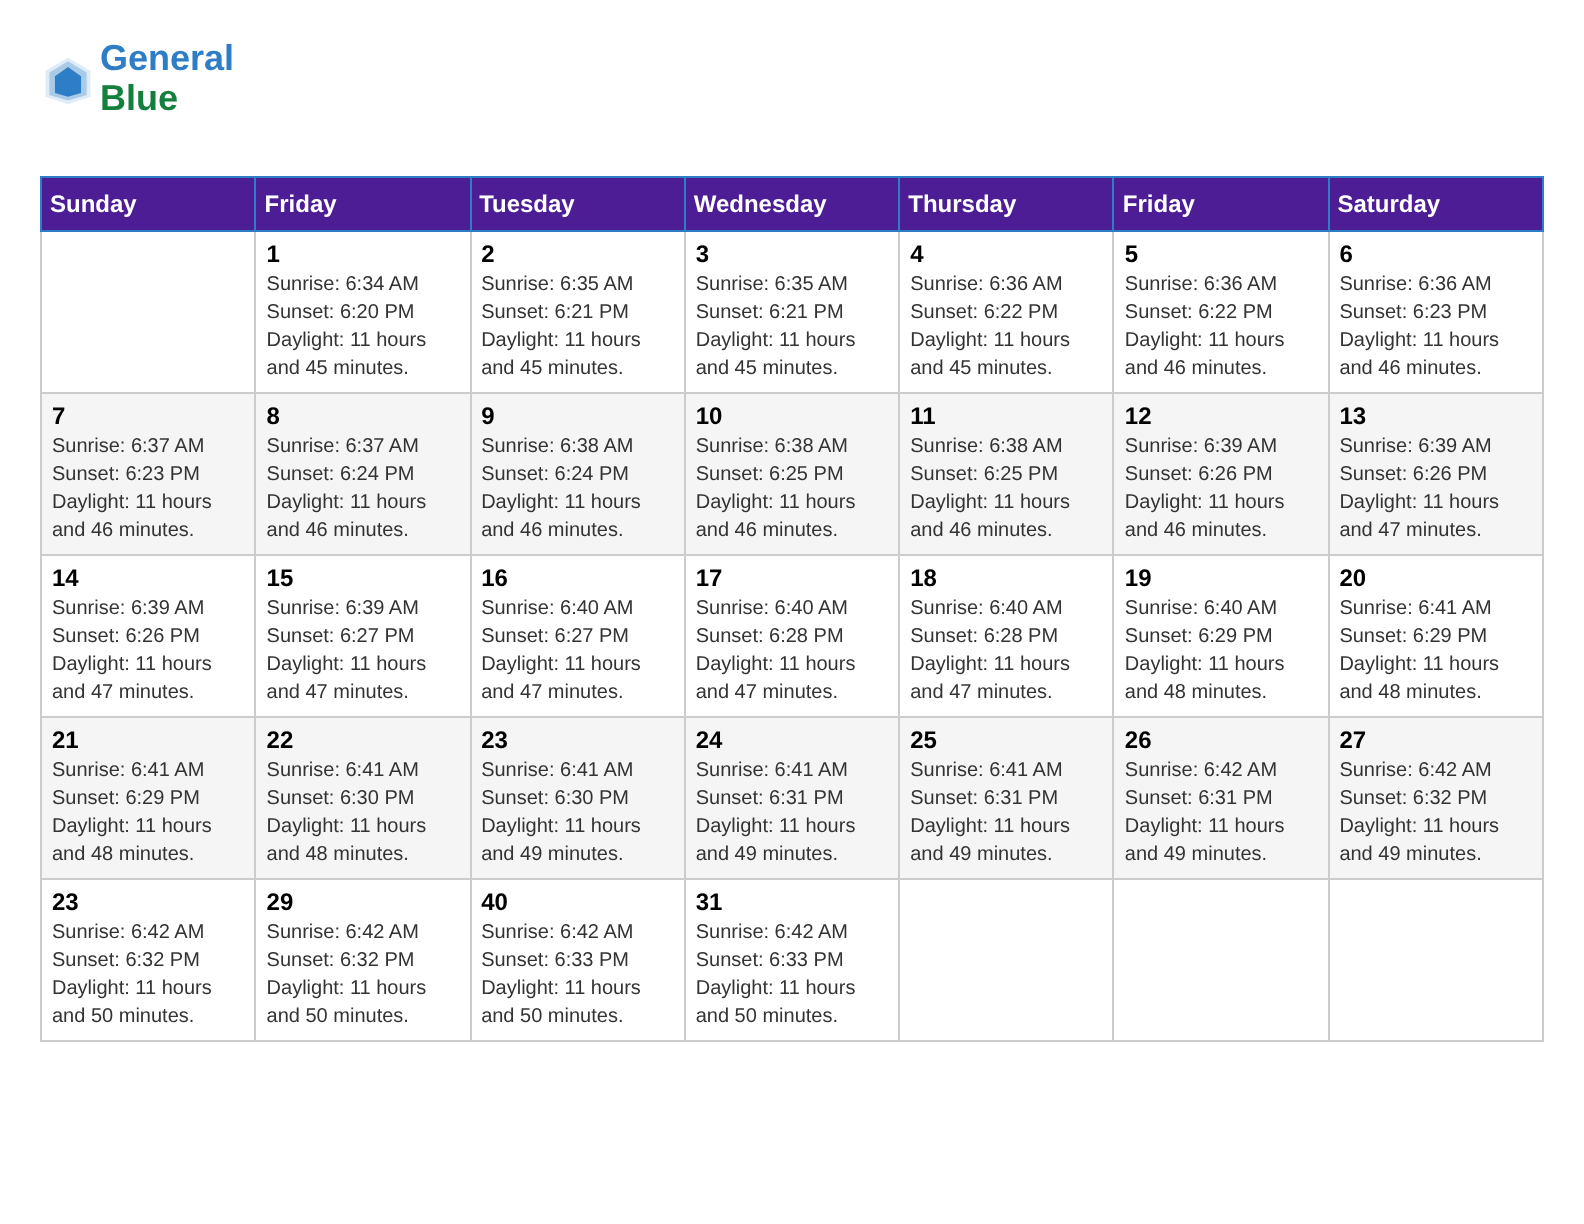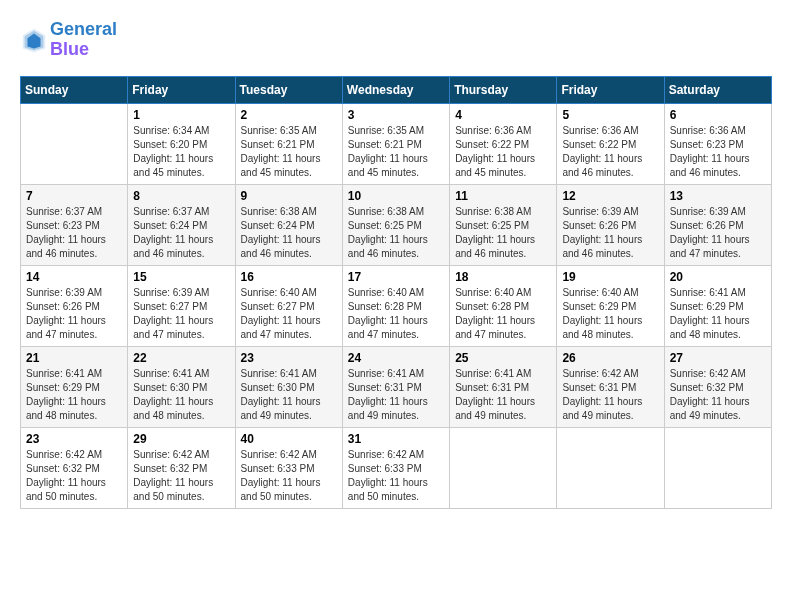--- a/index.html
+++ b/index.html
@@ -7,21 +7,21 @@
       font-family: Arial, sans-serif;
       background: #fff;
       width: 792px;
       min-height: 612px;
       padding: 20px;
     }
     .header {
       display: flex;
       justify-content: space-between;
       align-items: flex-end;
-      margin-bottom: 16px;
+      margin-bottom: 28px;
     }
     .logo {
       display: flex;
       align-items: center;
     }
     .logo-text {
       font-size: 18px;
       font-weight: bold;
       color: #1a1a2e;
       line-height: 1.1;
@@ -45,21 +45,21 @@
     .location {
       font-size: 14px;
       color: #555;
     }
     table {
       width: 100%;
       border-collapse: collapse;
       font-size: 11px;
     }
     thead tr th {
-      background-color: #0c4a6e;
+      background-color: #4c1d95;
       color: #fff;
       padding: 6px 4px;
       text-align: left;
       font-size: 12px;
       font-weight: bold;
       border: 1px solid #2e7ec7;
     }
     tbody tr td {
       border: 1px solid #ccc;
       vertical-align: top;
@@ -94,21 +94,21 @@
 
 <div class="header">
   <div class="logo">
     <svg class="logo-icon" viewBox="0 0 30 30" xmlns="http://www.w3.org/2000/svg">
       <polygon points="15,3 27,10 27,24 15,28 3,24 3,10" fill="#2e7ec7" opacity="0.15"></polygon>
       <polygon points="15,5 25,11 25,23 15,26 5,23 5,11" fill="#2e7ec7" opacity="0.3"></polygon>
       <polygon points="15,8 22,13 22,22 15,24 8,22 8,13" fill="#2e7ec7"></polygon>
     </svg>
     <div>
       <div class="logo-text">
-        <span>General</span><br><span style="color:#8b5cf6">Blue</span>
+        <span>General</span><br><span style="color:#15803d">Blue</span>
       </div>
     </div>
   </div>
   <div class="title-block">
   </div>
 </div>
 
 <table>
   <thead>
     <tr>

